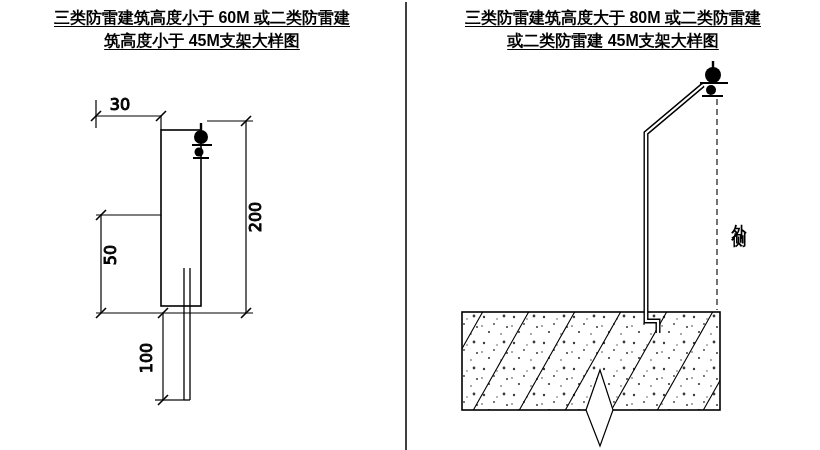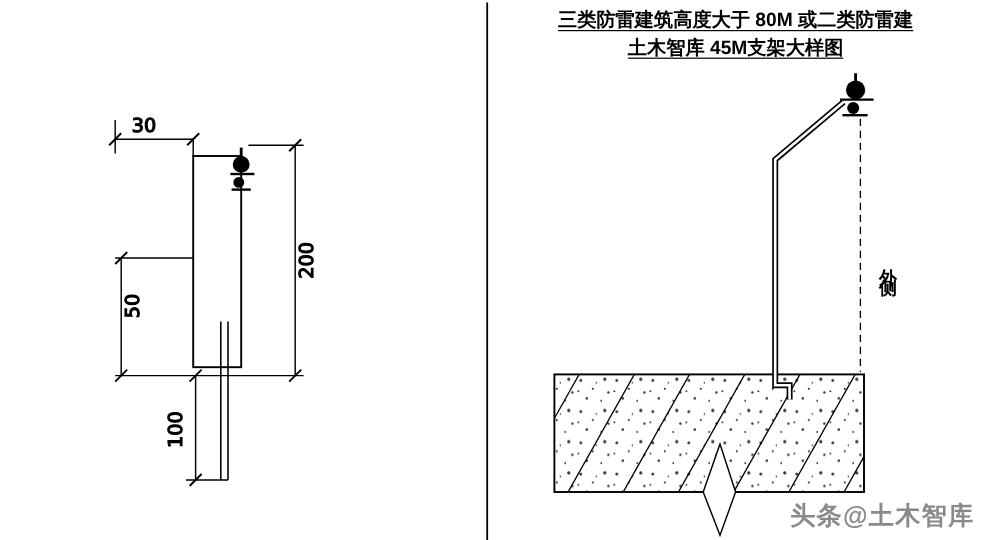--- a/index.html
+++ b/index.html
@@ -23,23 +23,27 @@
   .watermark{
     position:absolute;right:8px;top:416px;font-size:21px;font-weight:700;color:#8a8a8a;
     letter-spacing:1px;
   }
 </style>
 </head>
 <body>
 
 <div class="page">
 
+  <div class="panel-title left">
+    <div class="t-line">三类防雷建筑高度小于 60M 或二类防雷建</div>
+    <div class="t-line">筑高度小于 45M支架大样图</div>
+  </div>
   <div class="panel-title right">
     <div class="t-line">三类防雷建筑高度大于 80M 或二类防雷建</div>
-    <div class="t-line">土木智库 45M支架大样图</div>
+    <div class="t-line">或二类防雷建 45M支架大样图</div>
   </div>
 
   <svg class="canvas" width="820" height="450" viewBox="0 0 820 450">
 
     <defs>
       <pattern id="stipple" width="30" height="26" patternUnits="userSpaceOnUse">
         <circle cx="4" cy="5" r="1.2" fill="#3a3a3a"></circle>
         <circle cx="14" cy="12" r="0.9" fill="#3a3a3a"></circle>
         <circle cx="24" cy="4" r="1.4" fill="#3a3a3a"></circle>
         <circle cx="9" cy="20" r="1.1" fill="#3a3a3a"></circle>
@@ -136,15 +140,14 @@
         <circle cx="711" cy="90" r="5" fill="#000" stroke="none"></circle>
         <line x1="702" y1="96" x2="723" y2="96" stroke-width="2"></line>
       </g>
 
       <line x1="717" y1="99" x2="717" y2="310" stroke="#000" stroke-width="1.1" stroke-dasharray="6 4"></line>
     </g>
   </svg>
 
   <div class="side-label">外侧</div>
 
-  <div class="watermark">头条@土木智库</div>
 
 </div>
 
 </body></html>

